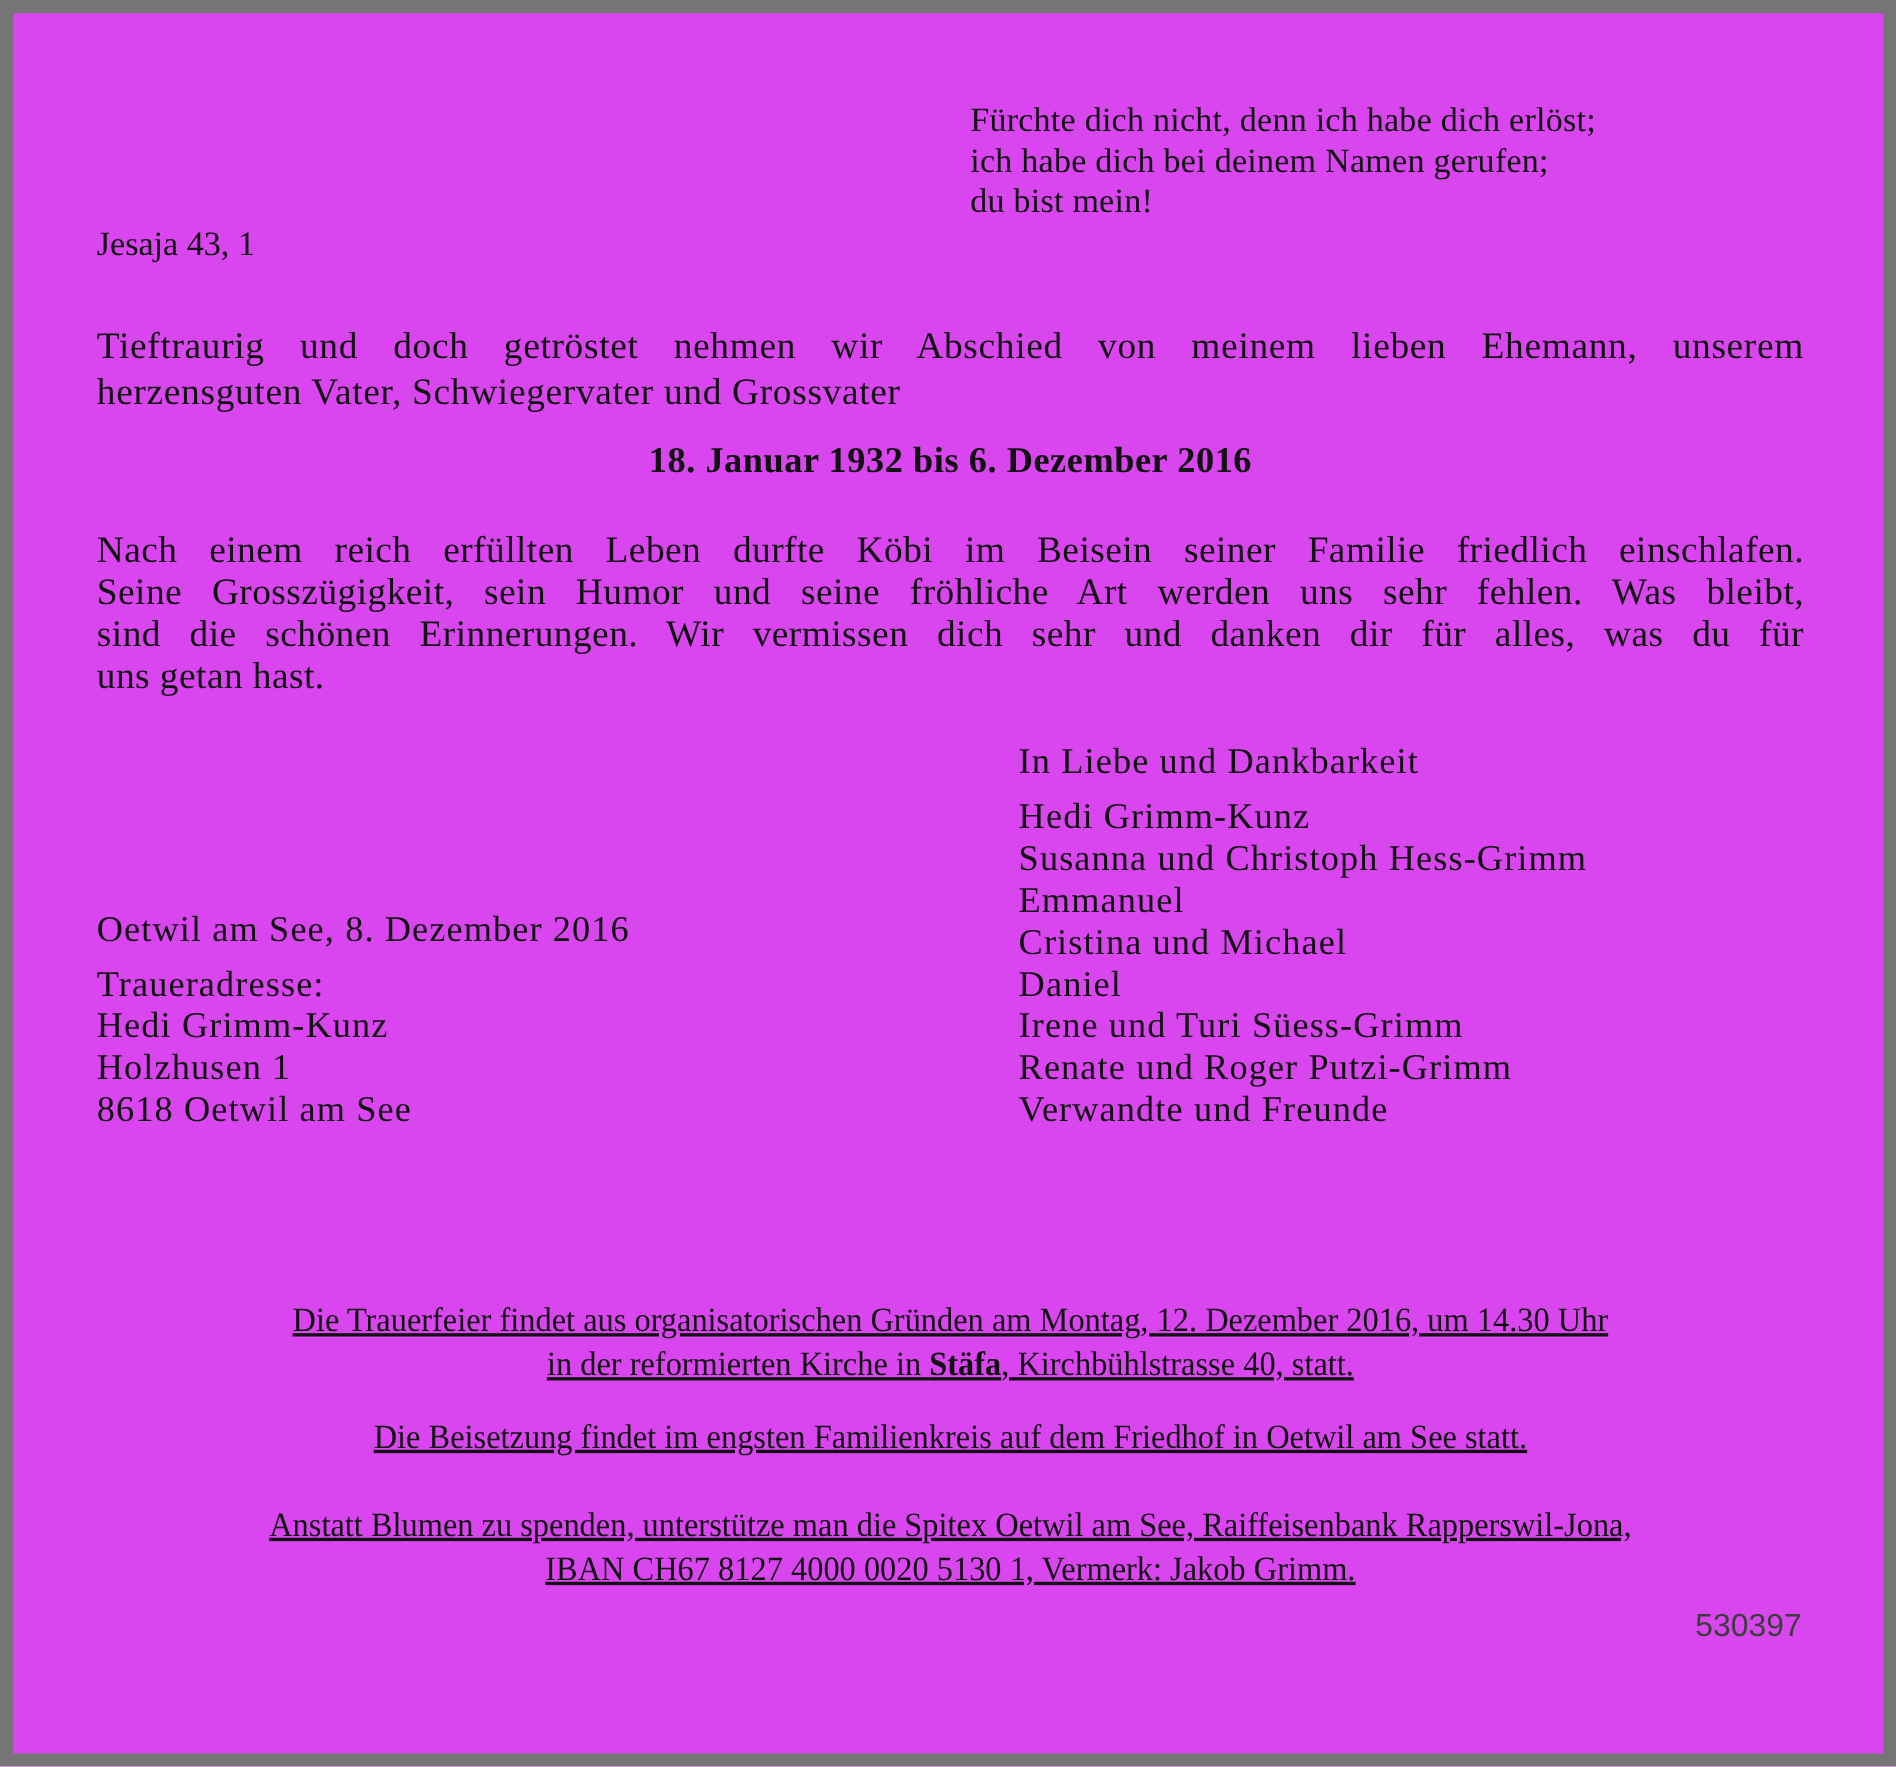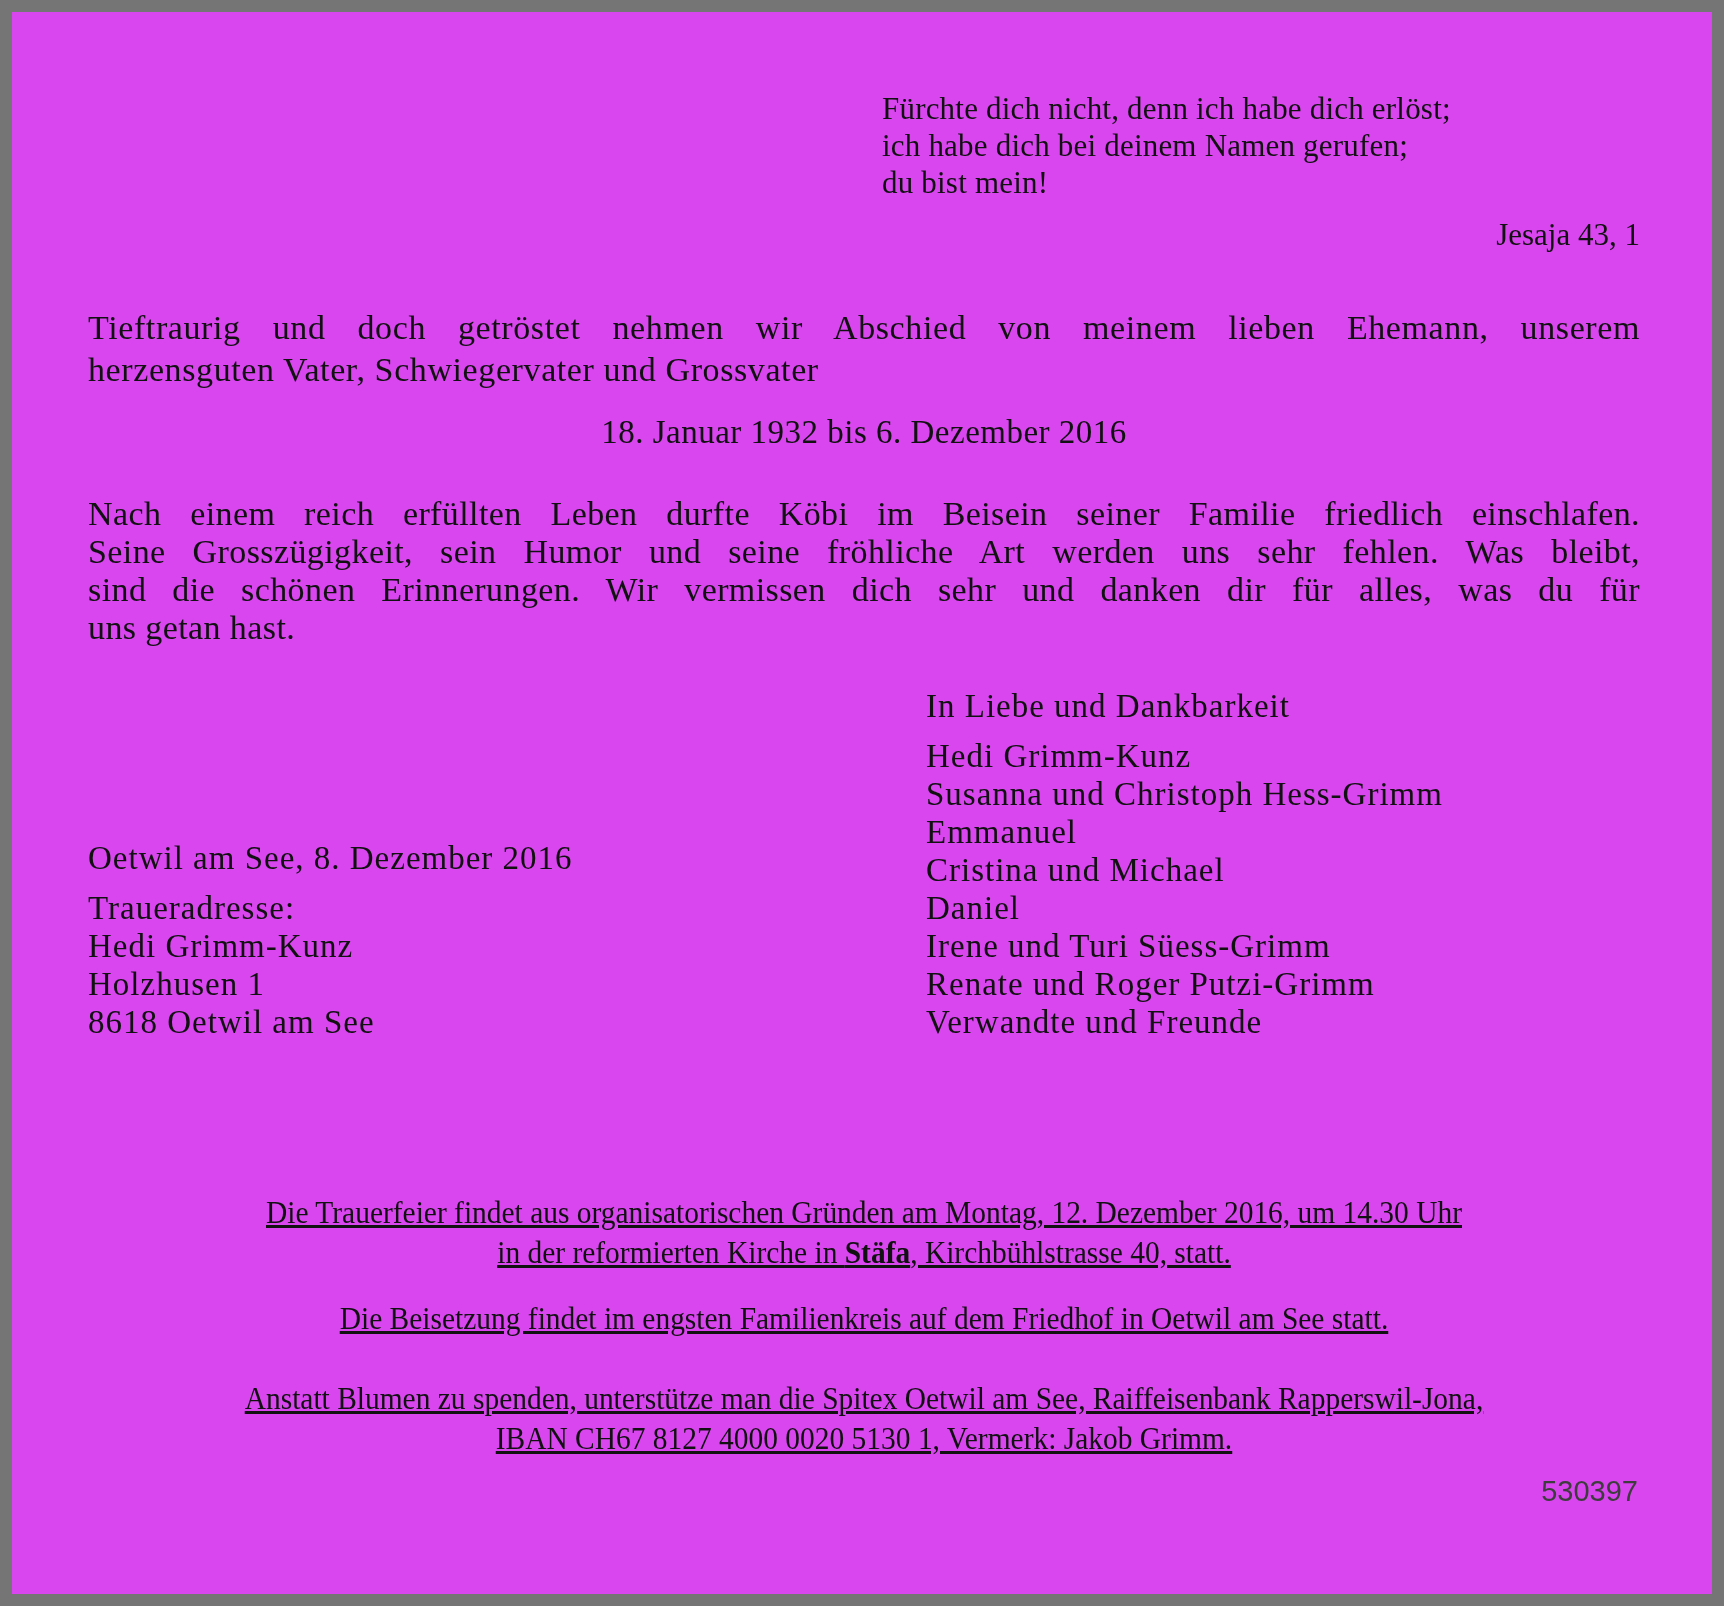--- a/index.html
+++ b/index.html
@@ -19,30 +19,30 @@
   }
   
   .quote-block {
     margin-left: 794px;
     margin-top: 22px;
     font-size: 31px;
     line-height: 37px;
     letter-spacing: 0.2px;
   }
   .quote-attrib {
-    text-align: right;
+    text-align: left;
     font-size: 31px;
     line-height: 37px;
-    margin-top: 15px;
+    margin-top: 2px;
   }
   
   .intro { margin-top: 54px; font-size: 34px; line-height: 42px; letter-spacing: 0.6px; }
   
   .deceased-name { margin-top: 26px; text-align: center; font-size: 65px; line-height: 72px; letter-spacing: 0.5px; }
-  .life-dates   { margin-top: 22px; text-align: center; font-size: 33px; line-height: 38px; letter-spacing: 0.5px; }
+  .life-dates   { margin-top: 22px; text-align: center; font-size: 33px; line-height: 38px; letter-spacing: 0.5px; font-weight: bold; }
   
   .tribute { margin-top: 44px; font-size: 34px; line-height: 38px; letter-spacing: 0.4px; }
   
   .jl { text-align: justify; text-align-last: justify; }
   
   .columns { display: flex; margin-top: 40px; font-size: 33px; line-height: 38px; letter-spacing: 1px; align-items: flex-end; }
   .col-left  { width: 838px; flex: none; }
   .col-right { flex: 1; }
   .col-gap { margin-top: 12px; }
   

